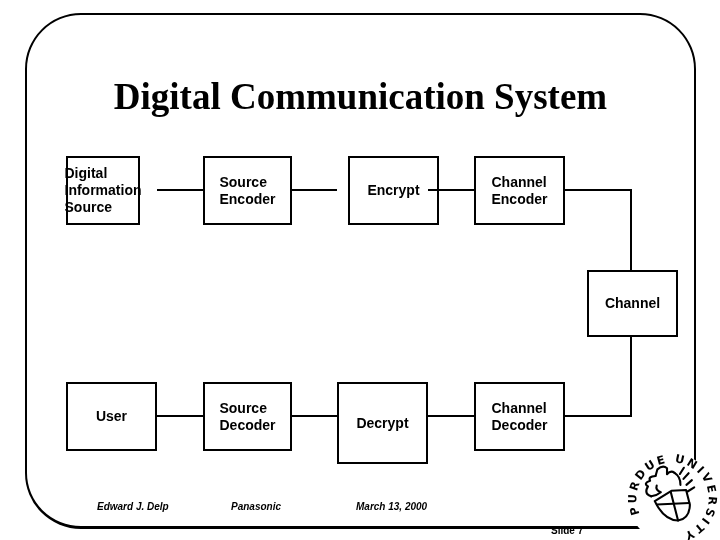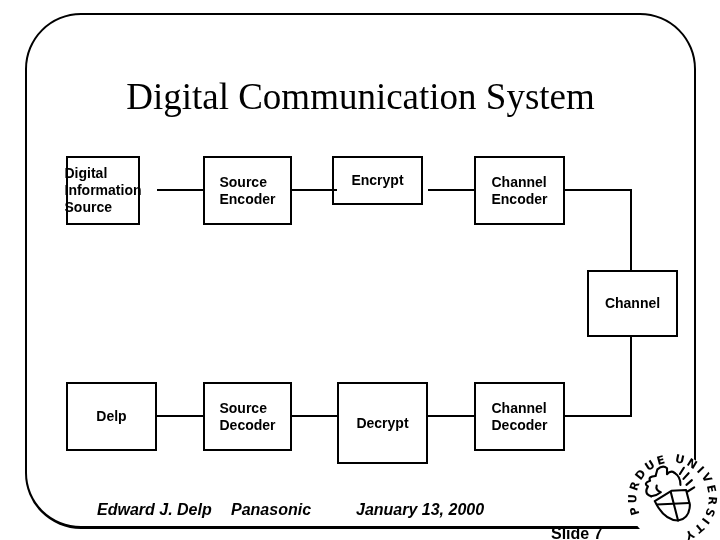--- a/index.html
+++ b/index.html
@@ -12,33 +12,33 @@
     position:absolute; left:25px; top:13px; width:671px; height:516px;
     box-sizing:border-box;
     border:2px solid #000; border-bottom-width:3px;
     border-radius:56px;
     background:transparent;
   }
   .title {
     position:absolute; left:25px; top:78px; width:671px;
     text-align:center;
     font-family:"Liberation Serif", serif;
-    font-weight:normal; font-size:37px; line-height:1;
+    font-weight:bold; font-size:37px; line-height:1;
     color:#000;
   }
   .dbox {
     position:absolute; box-sizing:border-box;
     border:2px solid #000; background:#fff;
     display:flex; align-items:center; justify-content:center;
     font-weight:bold; font-size:14px; line-height:17px;
     white-space:pre-line; text-align:left; color:#000;
   }
   #b-dis  { left:66px;  top:156px; width:74px; height:69px; }
   #b-se   { left:203px; top:156px; width:89px; height:69px; }
-  #b-enc  { left:332px; top:156px; width:91px; height:49px; }
+  #b-enc  { left:348px; top:156px; width:91px; height:69px; }
   #b-ce   { left:474px; top:156px; width:91px; height:69px; }
   #b-ch   { left:587px; top:270px; width:91px; height:67px; }
   #b-user { left:66px;  top:382px; width:91px; height:69px; }
   #b-sd   { left:203px; top:382px; width:89px; height:69px; }
   #b-dec  { left:337px; top:382px; width:91px; height:82px; }
   #b-cd   { left:474px; top:382px; width:91px; height:69px; }
 
   .conn { position:absolute; background:#000; }
   #c1  { left:157px; top:189px; width:46px; height:2px; }
   #c2  { left:292px; top:189px; width:45px; height:2px; }
@@ -46,21 +46,21 @@
   #c4  { left:565px; top:189px; width:67px; height:2px; }
   #c5  { left:630px; top:189px; width:2px;  height:81px; }
   #c6  { left:630px; top:337px; width:2px;  height:80px; }
   #c7  { left:565px; top:415px; width:67px; height:2px; }
   #c8  { left:428px; top:415px; width:46px; height:2px; }
   #c9  { left:292px; top:415px; width:45px; height:2px; }
   #c10 { left:157px; top:415px; width:46px; height:2px; }
 
   .footer-item {
     position:absolute; top:501px;
-    font-size:16px; font-weight:bold; font-style:italic;
+    font-size:10px; font-weight:bold; font-style:italic;
     white-space:nowrap; color:#000;
   }
   #f-author { left:97px; }
   #f-affil  { left:231px; }
   #f-date   { left:356px; }
   #f-slide  { left:551px; font-style:normal;margin-top:24px; }
 
   .seal { position:absolute; left:625px; top:451px; width:95px; height:95px; }
 </style>
 </head>
@@ -72,41 +72,41 @@
 
 <div class="dbox" id="b-dis">Digital
 Information
 Source</div>
 <div class="dbox" id="b-se">Source
 Encoder</div>
 <div class="dbox" id="b-enc">Encrypt</div>
 <div class="dbox" id="b-ce">Channel
 Encoder</div>
 <div class="dbox" id="b-ch">Channel</div>
-<div class="dbox" id="b-user">Delp</div>
+<div class="dbox" id="b-user">User</div>
 <div class="dbox" id="b-sd">Source
 Decoder</div>
 <div class="dbox" id="b-dec">Decrypt</div>
 <div class="dbox" id="b-cd">Channel
 Decoder</div>
 
 <div class="conn" id="c1"></div>
 <div class="conn" id="c2"></div>
 <div class="conn" id="c3"></div>
 <div class="conn" id="c4"></div>
 <div class="conn" id="c5"></div>
 <div class="conn" id="c6"></div>
 <div class="conn" id="c7"></div>
 <div class="conn" id="c8"></div>
 <div class="conn" id="c9"></div>
 <div class="conn" id="c10"></div>
 
 <div class="footer-item" id="f-author">Edward J. Delp</div>
 <div class="footer-item" id="f-affil">Panasonic</div>
-<div class="footer-item" id="f-date">January 13, 2000</div>
+<div class="footer-item" id="f-date">March 13, 2000</div>
 <div class="footer-item" id="f-slide">Slide 7</div>
 
 <svg class="seal" viewBox="0 0 100 100">
   <circle cx="50" cy="50" r="47" fill="#ffffff"></circle>
   <g transform="rotate(-115 50 50)" fill="#000000">
     <path id="sealCircle" d="M 50 12 A 38 38 0 1 1 49.99 12" fill="none"></path>
     <text font-size="12" font-weight="bold" letter-spacing="2.6" font-family="DejaVu Sans, sans-serif">
       <textPath href="#sealCircle">PURDUE UNIVERSITY</textPath>
     </text>
   </g>

